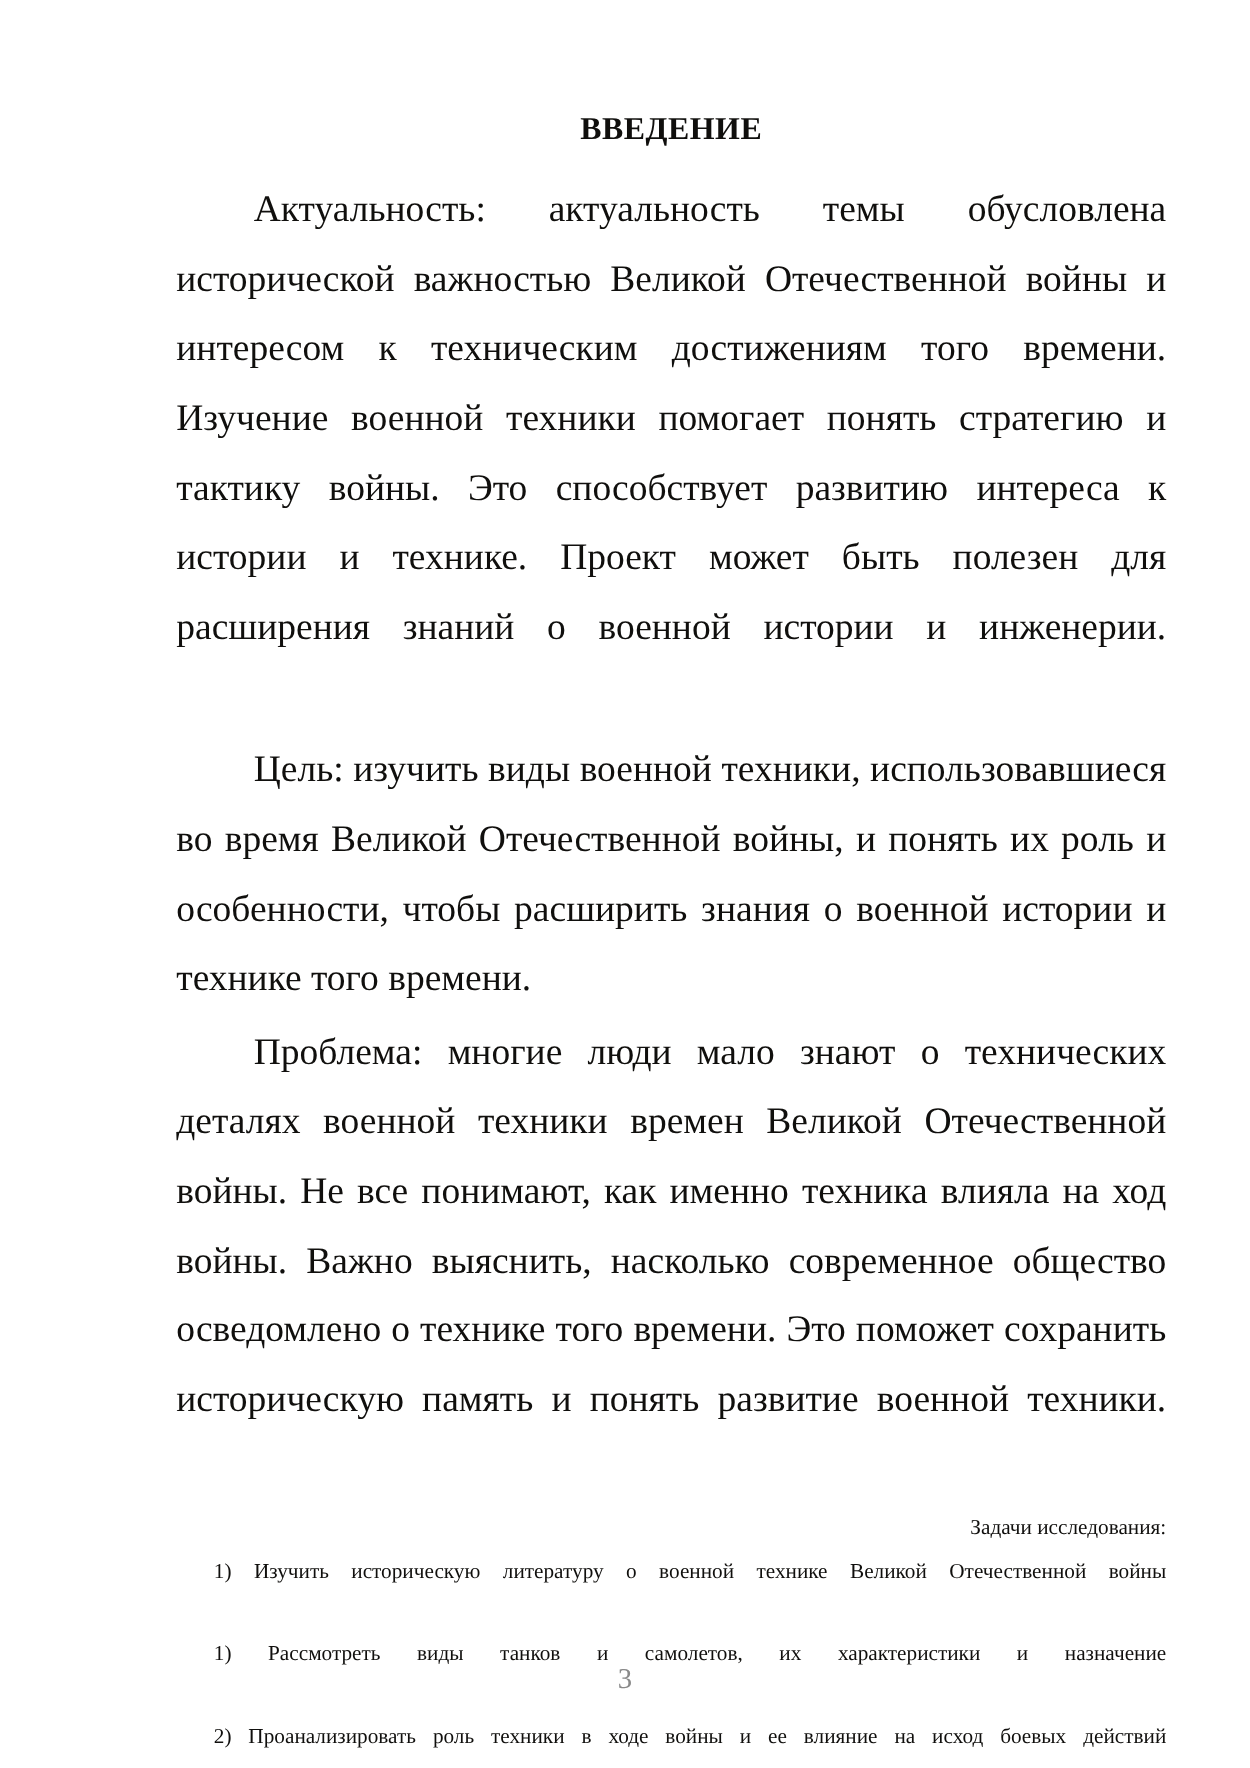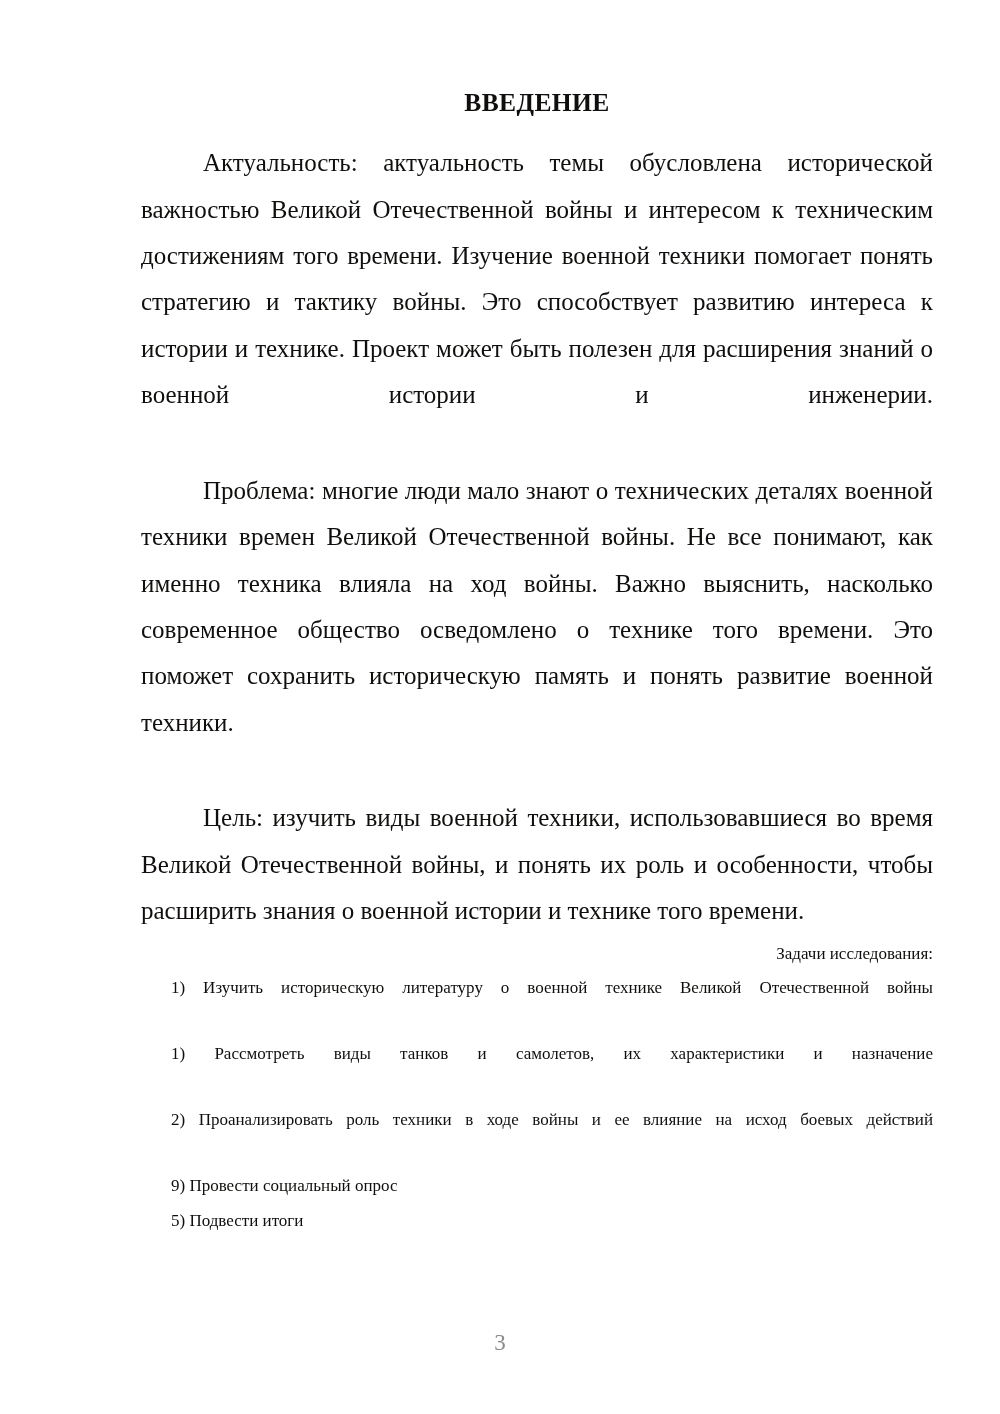--- a/index.html
+++ b/index.html
@@ -26,21 +26,21 @@
   }
   .doc-heading {
     font-size: 25.5px;
     font-weight: bold;
     text-align: center;
     letter-spacing: 0.4px;
     margin: 0 0 21px 0;
     line-height: 1.3;
   }
   .para {
-    font-size: 25px;
+    font-size: 30px;
     line-height: 1.855;
     text-align: justify;
     text-justify: inter-word;
     text-indent: 62px;
     margin: 0 0 3px 0;
     -webkit-hyphens: none;
     hyphens: none;
   }
   .para::after {
     content: "";
@@ -88,23 +88,23 @@
 <body>
 
 <div class="page">
 
   <div class="content">
 
     <h1 class="doc-heading">ВВЕДЕНИЕ</h1>
 
     <p class="para">Актуальность: актуальность темы обусловлена исторической важностью Великой Отечественной войны и интересом к техническим достижениям того времени. Изучение военной техники помогает понять стратегию и тактику войны. Это способствует развитию интереса к истории и технике. Проект может быть полезен для расширения знаний о военной истории и инженерии.</p>
 
+    <p class="para ragged">Цель: изучить виды военной техники, использовавшиеся во время Великой Отечественной войны, и понять их роль и особенности, чтобы расширить знания о военной истории и технике того времени.</p>
+
     <p class="para">Проблема: многие люди мало знают о технических деталях военной техники времен Великой Отечественной войны. Не все понимают, как именно техника влияла на ход войны. Важно выяснить, насколько современное общество осведомлено о технике того времени. Это поможет сохранить историческую память и понять развитие военной техники.</p>
-
-    <p class="para ragged">Цель: изучить виды военной техники, использовавшиеся во время Великой Отечественной войны, и понять их роль и особенности, чтобы расширить знания о военной истории и технике того времени.</p>
 
     <p class="subheading">Задачи исследования:</p>
 
     <p class="list-item">1) Изучить историческую литературу о военной технике Великой Отечественной войны</p>
 
     <p class="list-item">1) Рассмотреть виды танков и самолетов, их характеристики и назначение</p>
 
     <p class="list-item">2) Проанализировать роль техники в ходе войны и ее влияние на исход боевых действий</p>
 
     <p class="list-item ragged">9) Провести социальный опрос</p>

